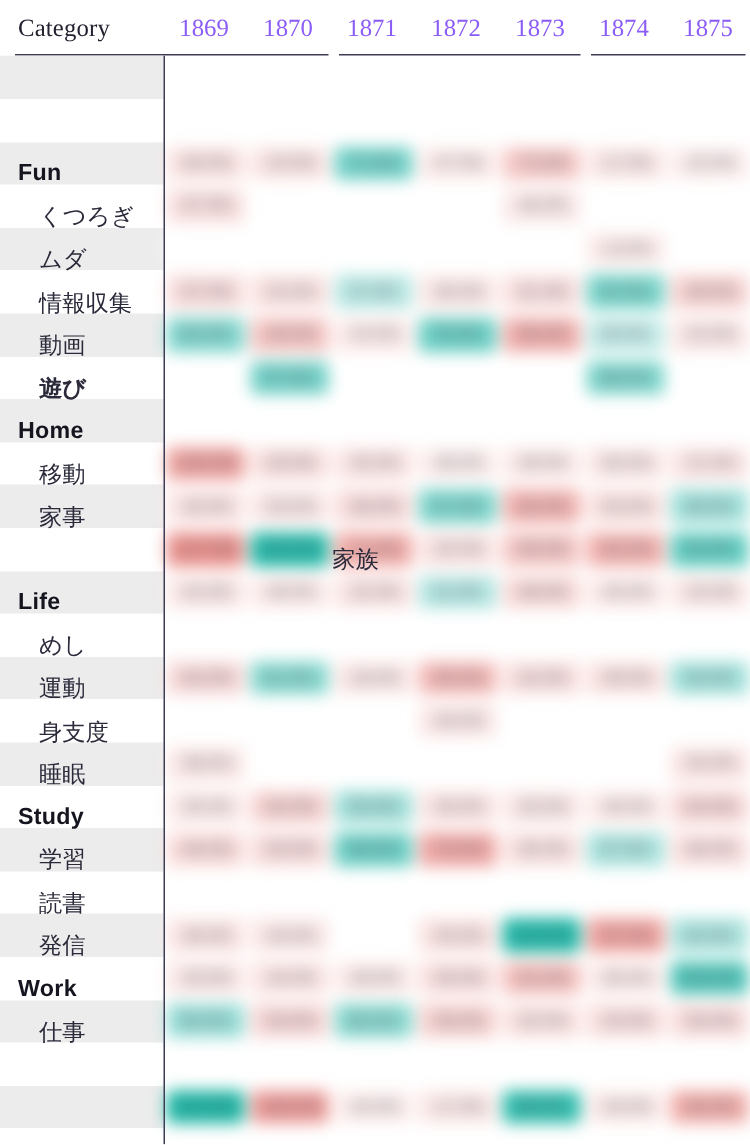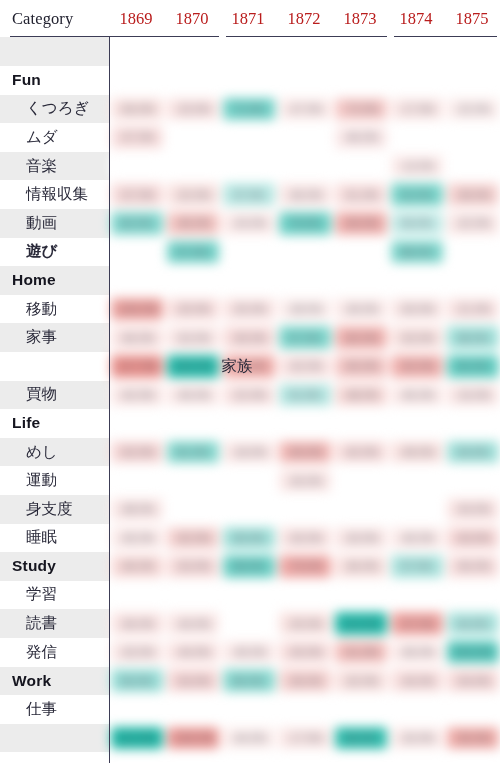--- a/index.html
+++ b/index.html
@@ -33,21 +33,21 @@
     flex:1;
     display:flex;
     height:100%;
     align-items:center;
   }
   .hdr-year{
     width:56px;
     flex:0 0 56px;
     text-align:center;
     font-size:16.5px;
-    color:#b91c1c;
+    color:#8b5cf6;
     white-space:nowrap;
   }
   .hdr-rule{
     position:absolute;
     left:10px;right:0;top:36px;
     height:0;
     border-top:1.6px solid #3c3c55;
   }
   .hdr-rule-gap{
     position:absolute;
@@ -867,31 +867,28 @@
               </div>
             </div>
           </div>
         </div>
     </div>
     <div class="gridlayer">
       <div id="labelRows">
           <div class="row" style="height: 29px;">
             <div class="lbl sub"></div>
           </div>
-          <div class="row" style="height: 28.6px;">
+          <div class="row" style="height: 28.6px; margin-top: 36px;">
             <div class="lbl grp">Fun</div>
           </div>
           <div class="row" style="height: 28.6px;">
             <div class="lbl sub">くつろぎ</div>
           </div>
           <div class="row" style="height: 28.6px;">
             <div class="lbl sub">ムダ</div>
-          </div>
-          <div class="row" style="height: 28.6px;">
-            <div class="lbl sub">音楽</div>
           </div>
           <div class="row" style="height: 28.6px;">
             <div class="lbl sub">情報収集</div>
           </div>
           <div class="row" style="height: 28.6px;">
             <div class="lbl sub">動画</div>
           </div>
           <div class="row" style="height: 28.6px; font-weight: bold;">
             <div class="lbl sub">遊び</div>
           </div>
@@ -899,23 +896,20 @@
             <div class="lbl grp">Home</div>
           </div>
           <div class="row" style="height: 28.6px;">
             <div class="lbl sub">移動</div>
           </div>
           <div class="row" style="height: 28.6px;">
             <div class="lbl sub">家事</div>
           </div>
           <div class="row" style="height: 28.6px; justify-content: center;">
             <div class="lbl sub">家族</div>
-          </div>
-          <div class="row" style="height: 28.6px;">
-            <div class="lbl sub">買物</div>
           </div>
           <div class="row" style="height: 28.6px;">
             <div class="lbl grp">Life</div>
           </div>
           <div class="row" style="height: 28.6px;">
             <div class="lbl sub">めし</div>
           </div>
           <div class="row" style="height: 28.6px;">
             <div class="lbl sub">運動</div>
           </div>

